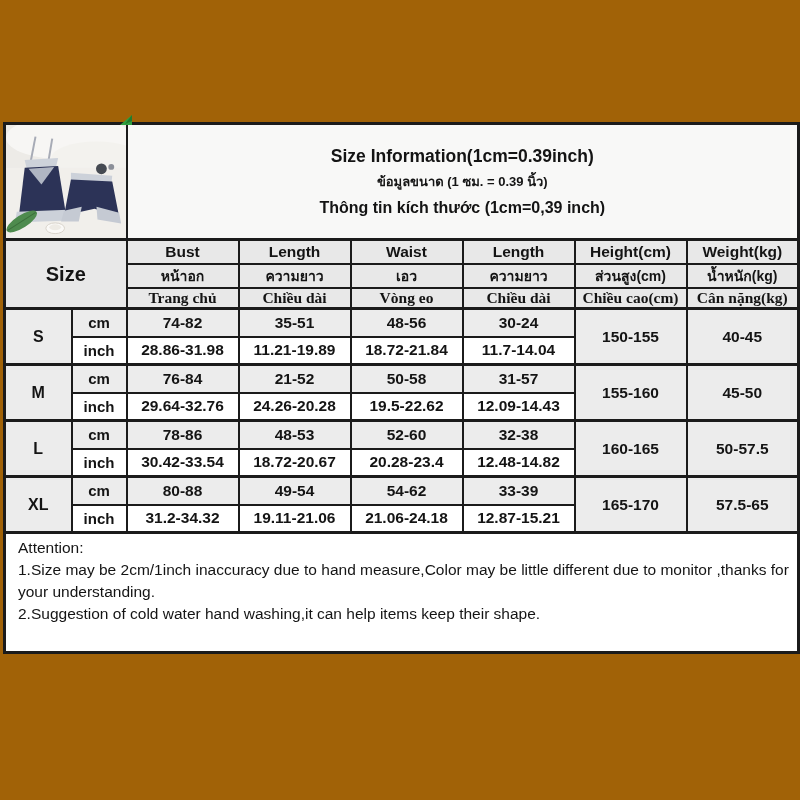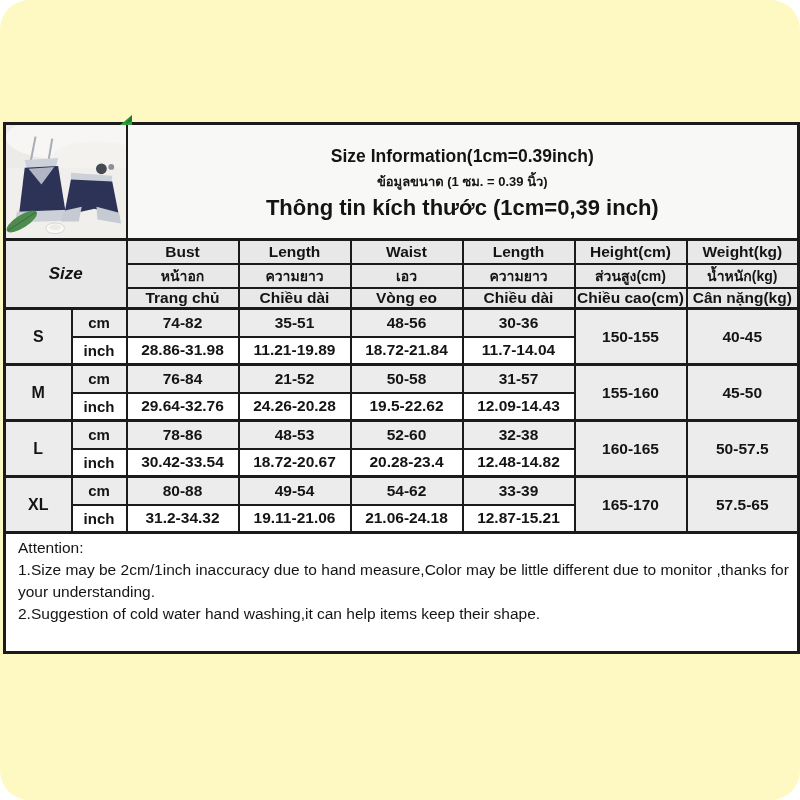--- a/index.html
+++ b/index.html
@@ -1,57 +1,57 @@
 <!DOCTYPE html>
 <html><head>
 <meta charset="utf-8">
 <style>
   html,body{margin:0;padding:0;}
   body{
     width:800px;height:800px;background:#ffffff;
     font-family:"Liberation Sans","DejaVu Sans",sans-serif;
     color:#141414;
   }
-  .page{position:relative;width:800px;height:800px;background:#fef9c3;overflow:hidden;border-radius:29px;}
+  .page{position:relative;width:800px;height:800px;background:#a16207;overflow:hidden;}
   .sheet{position:absolute;left:3px;top:122px;}
 
   table.size-chart{
     border-collapse:collapse;table-layout:fixed;
     width:794px;border:3px solid #1b1b1b;background:#ffffff;
   }
   td{
     border:2px solid #1b1b1b;
     text-align:center;vertical-align:middle;
     padding:0;overflow:hidden;
     font-weight:bold;font-size:15.5px;color:#141414;
   }
   tr.thick-top td{border-top-width:3px;}
 
   
   tr.r-title{height:113px;}
   tr.r-hdr{height:24px;}
-  tr.r-hdr-last{height:21px;}
+  tr.r-hdr-last{height:21px;font-family:Liberation Serif, serif;}
   tr.r-data{height:28px;}
   tr.r-attn{height:120px;}
 
   .gray{background:#ececec;}
   .white{background:#ffffff;}
   .hdr{background:#e8e8e8;}
   .hdr-th{font-size:14px;margin-top:38px;}
-  .size-hdr{font-size:17px;font-style:italic;}
+  .size-hdr{font-size:20px;}
   .c-size{font-size:16px;}
   .c-unit{font-size:15px;}
 
   .img-cell{background:#edebe7;padding:0;}
   .img-cell svg{display:block;}
 
   .title-cell{background:#f8f8f7;}
   .title-cell .t1{font-size:17.5px;font-weight:bold;line-height:26px;}
   .title-cell .t2{font-size:13px;font-weight:bold;line-height:26px;}
-  .title-cell .t3{font-size:22px;font-weight:bold;line-height:26px;}
+  .title-cell .t3{font-size:16px;font-weight:bold;line-height:26px;}
 
   .attention{
     background:#ffffff;text-align:left;vertical-align:top;
     font-weight:normal;font-size:15.5px;line-height:22px;
     padding:3px 6px 0 12px;
   }
   .attention div{margin:0;}
 
   .corner-marker{position:absolute;left:117px;top:-7px;width:13px;height:10px;}
 </style>
@@ -141,21 +141,21 @@
         <td class="hdr">Chiều cao(cm)</td>
         <td class="hdr">Cân nặng(kg)</td>
       </tr>
 
       <tr class="r-data thick-top">
         <td class="c-size gray" rowspan="2">S</td>
         <td class="c-unit gray">cm</td>
         <td class="gray">74-82</td>
         <td class="gray">35-51</td>
         <td class="gray">48-56</td>
-        <td class="gray">30-36</td>
+        <td class="gray">30-24</td>
         <td class="gray" rowspan="2">150-155</td>
         <td class="gray" rowspan="2">40-45</td>
       </tr>
       <tr class="r-data">
         <td class="c-unit white">inch</td>
         <td class="white">28.86-31.98</td>
         <td class="white">11.21-19.89</td>
         <td class="white">18.72-21.84</td>
         <td class="white">11.7-14.04</td>
       </tr>

